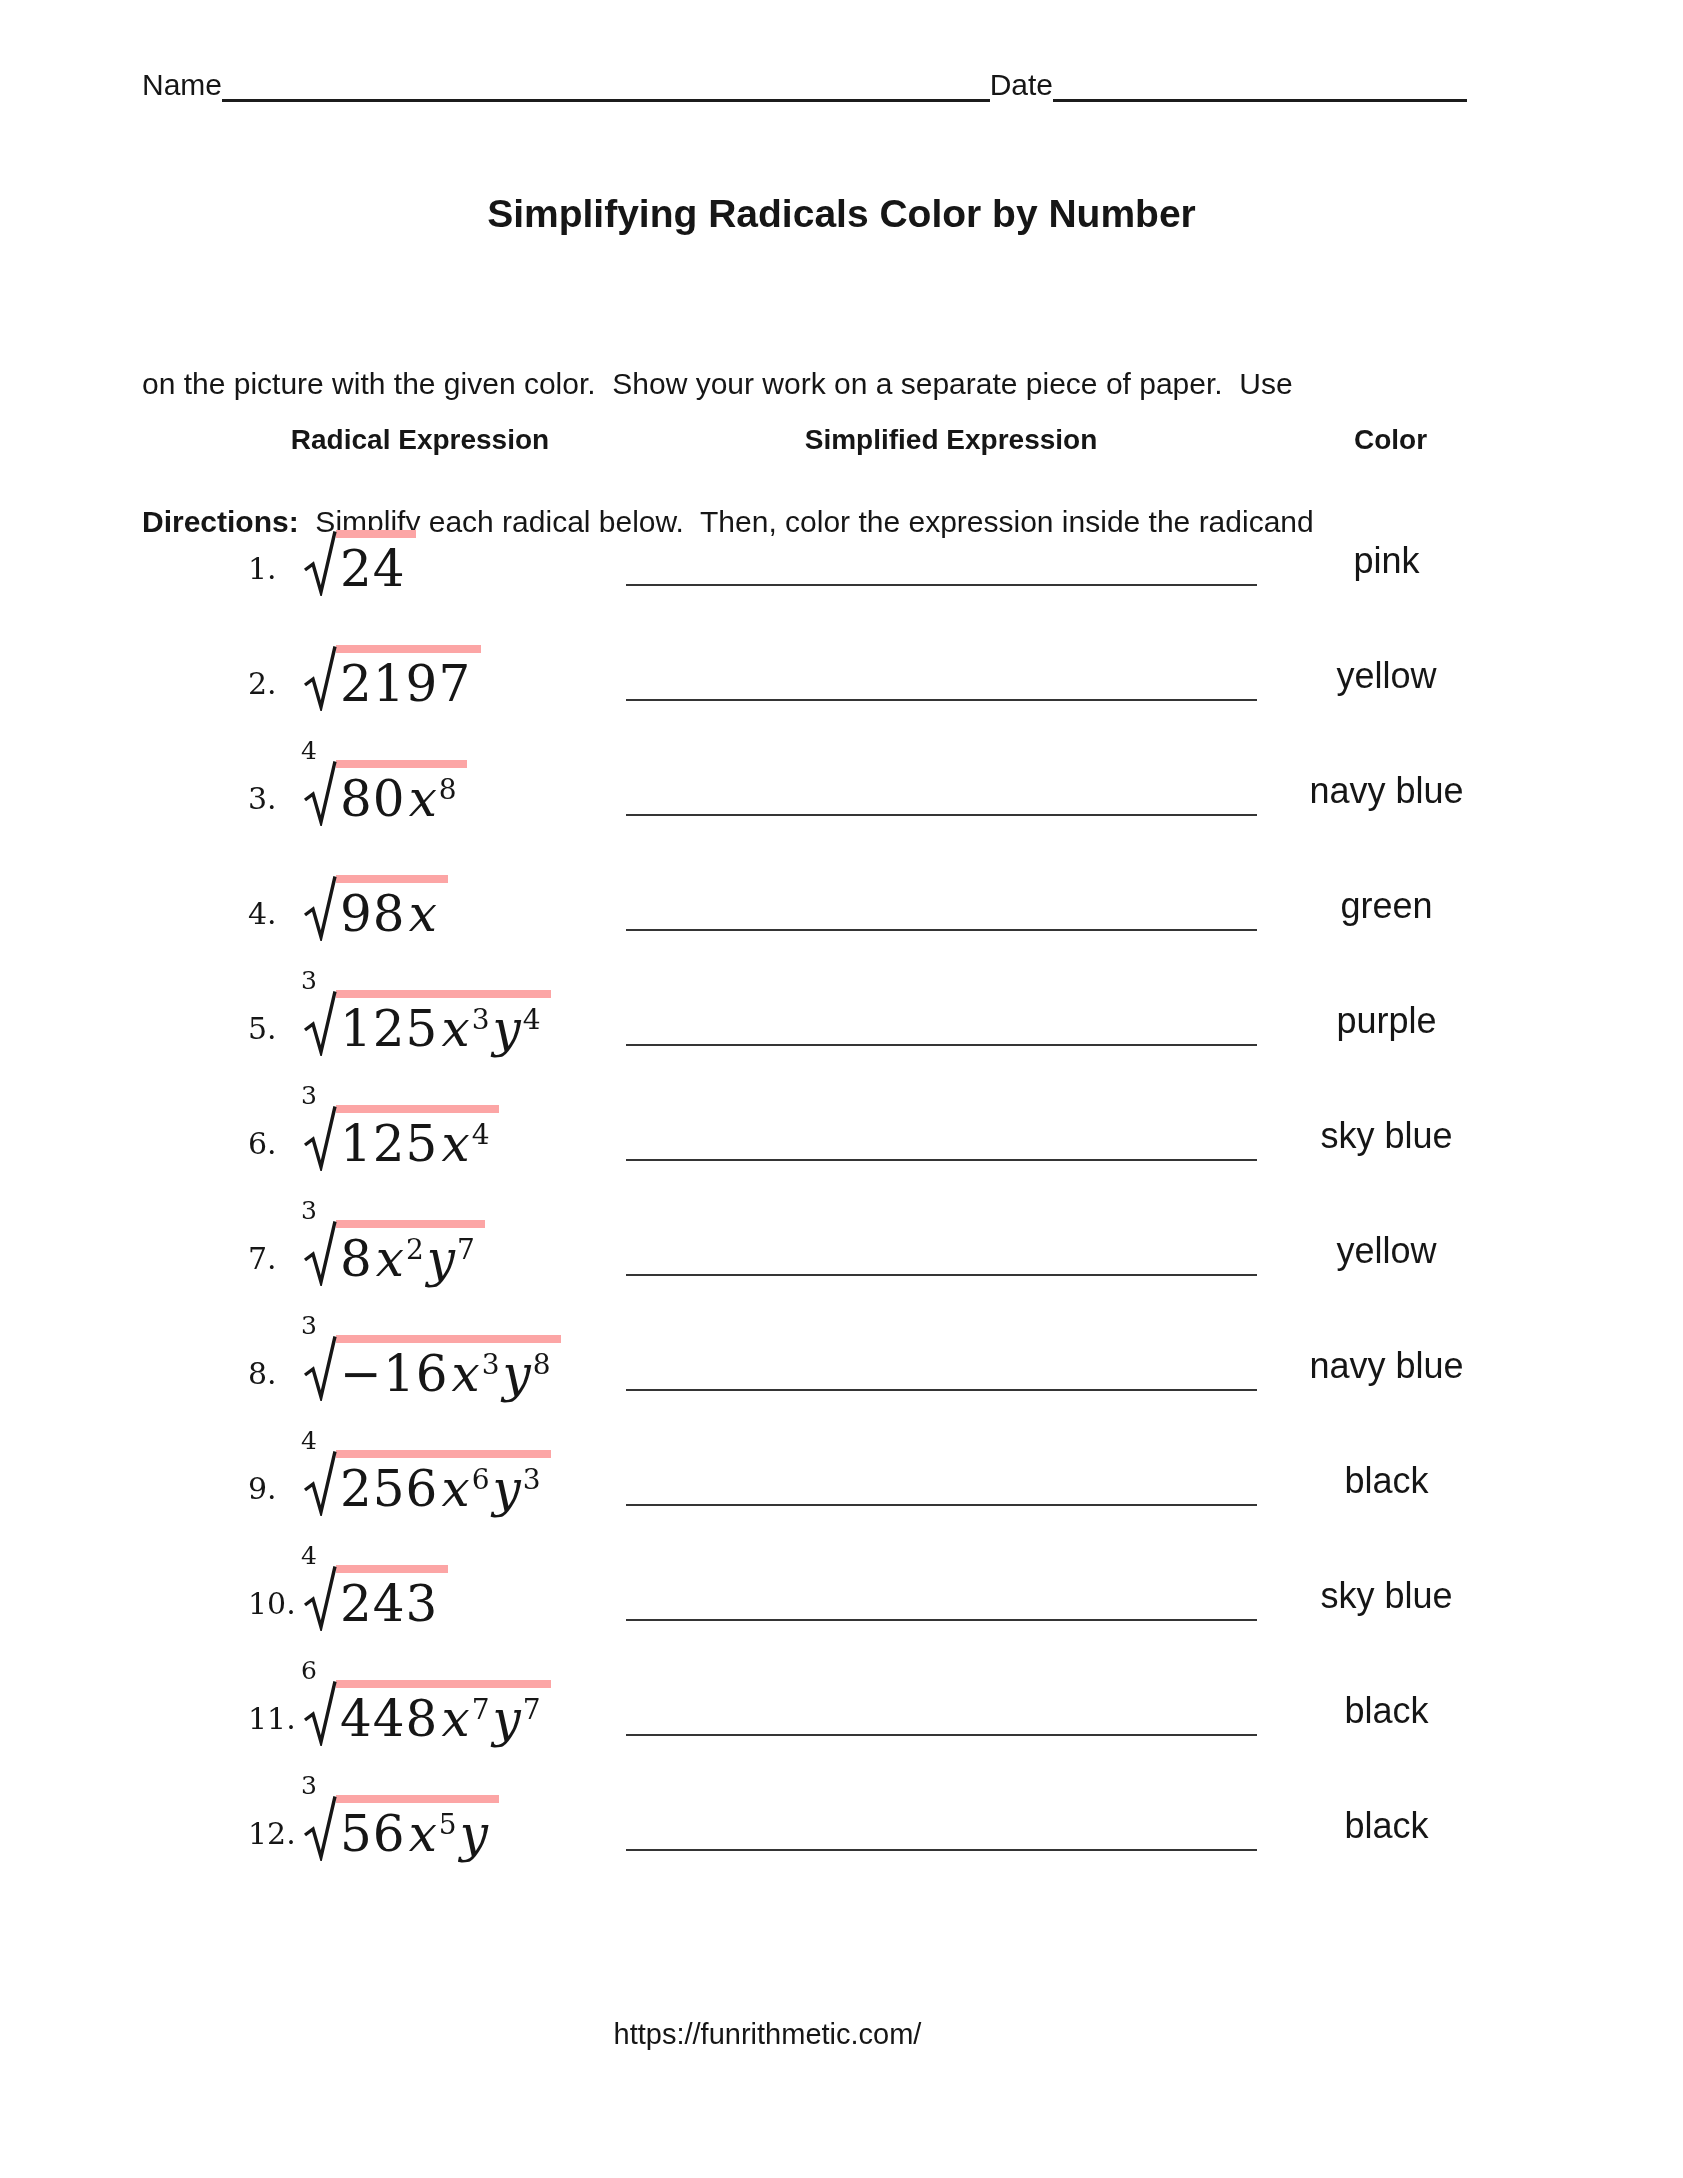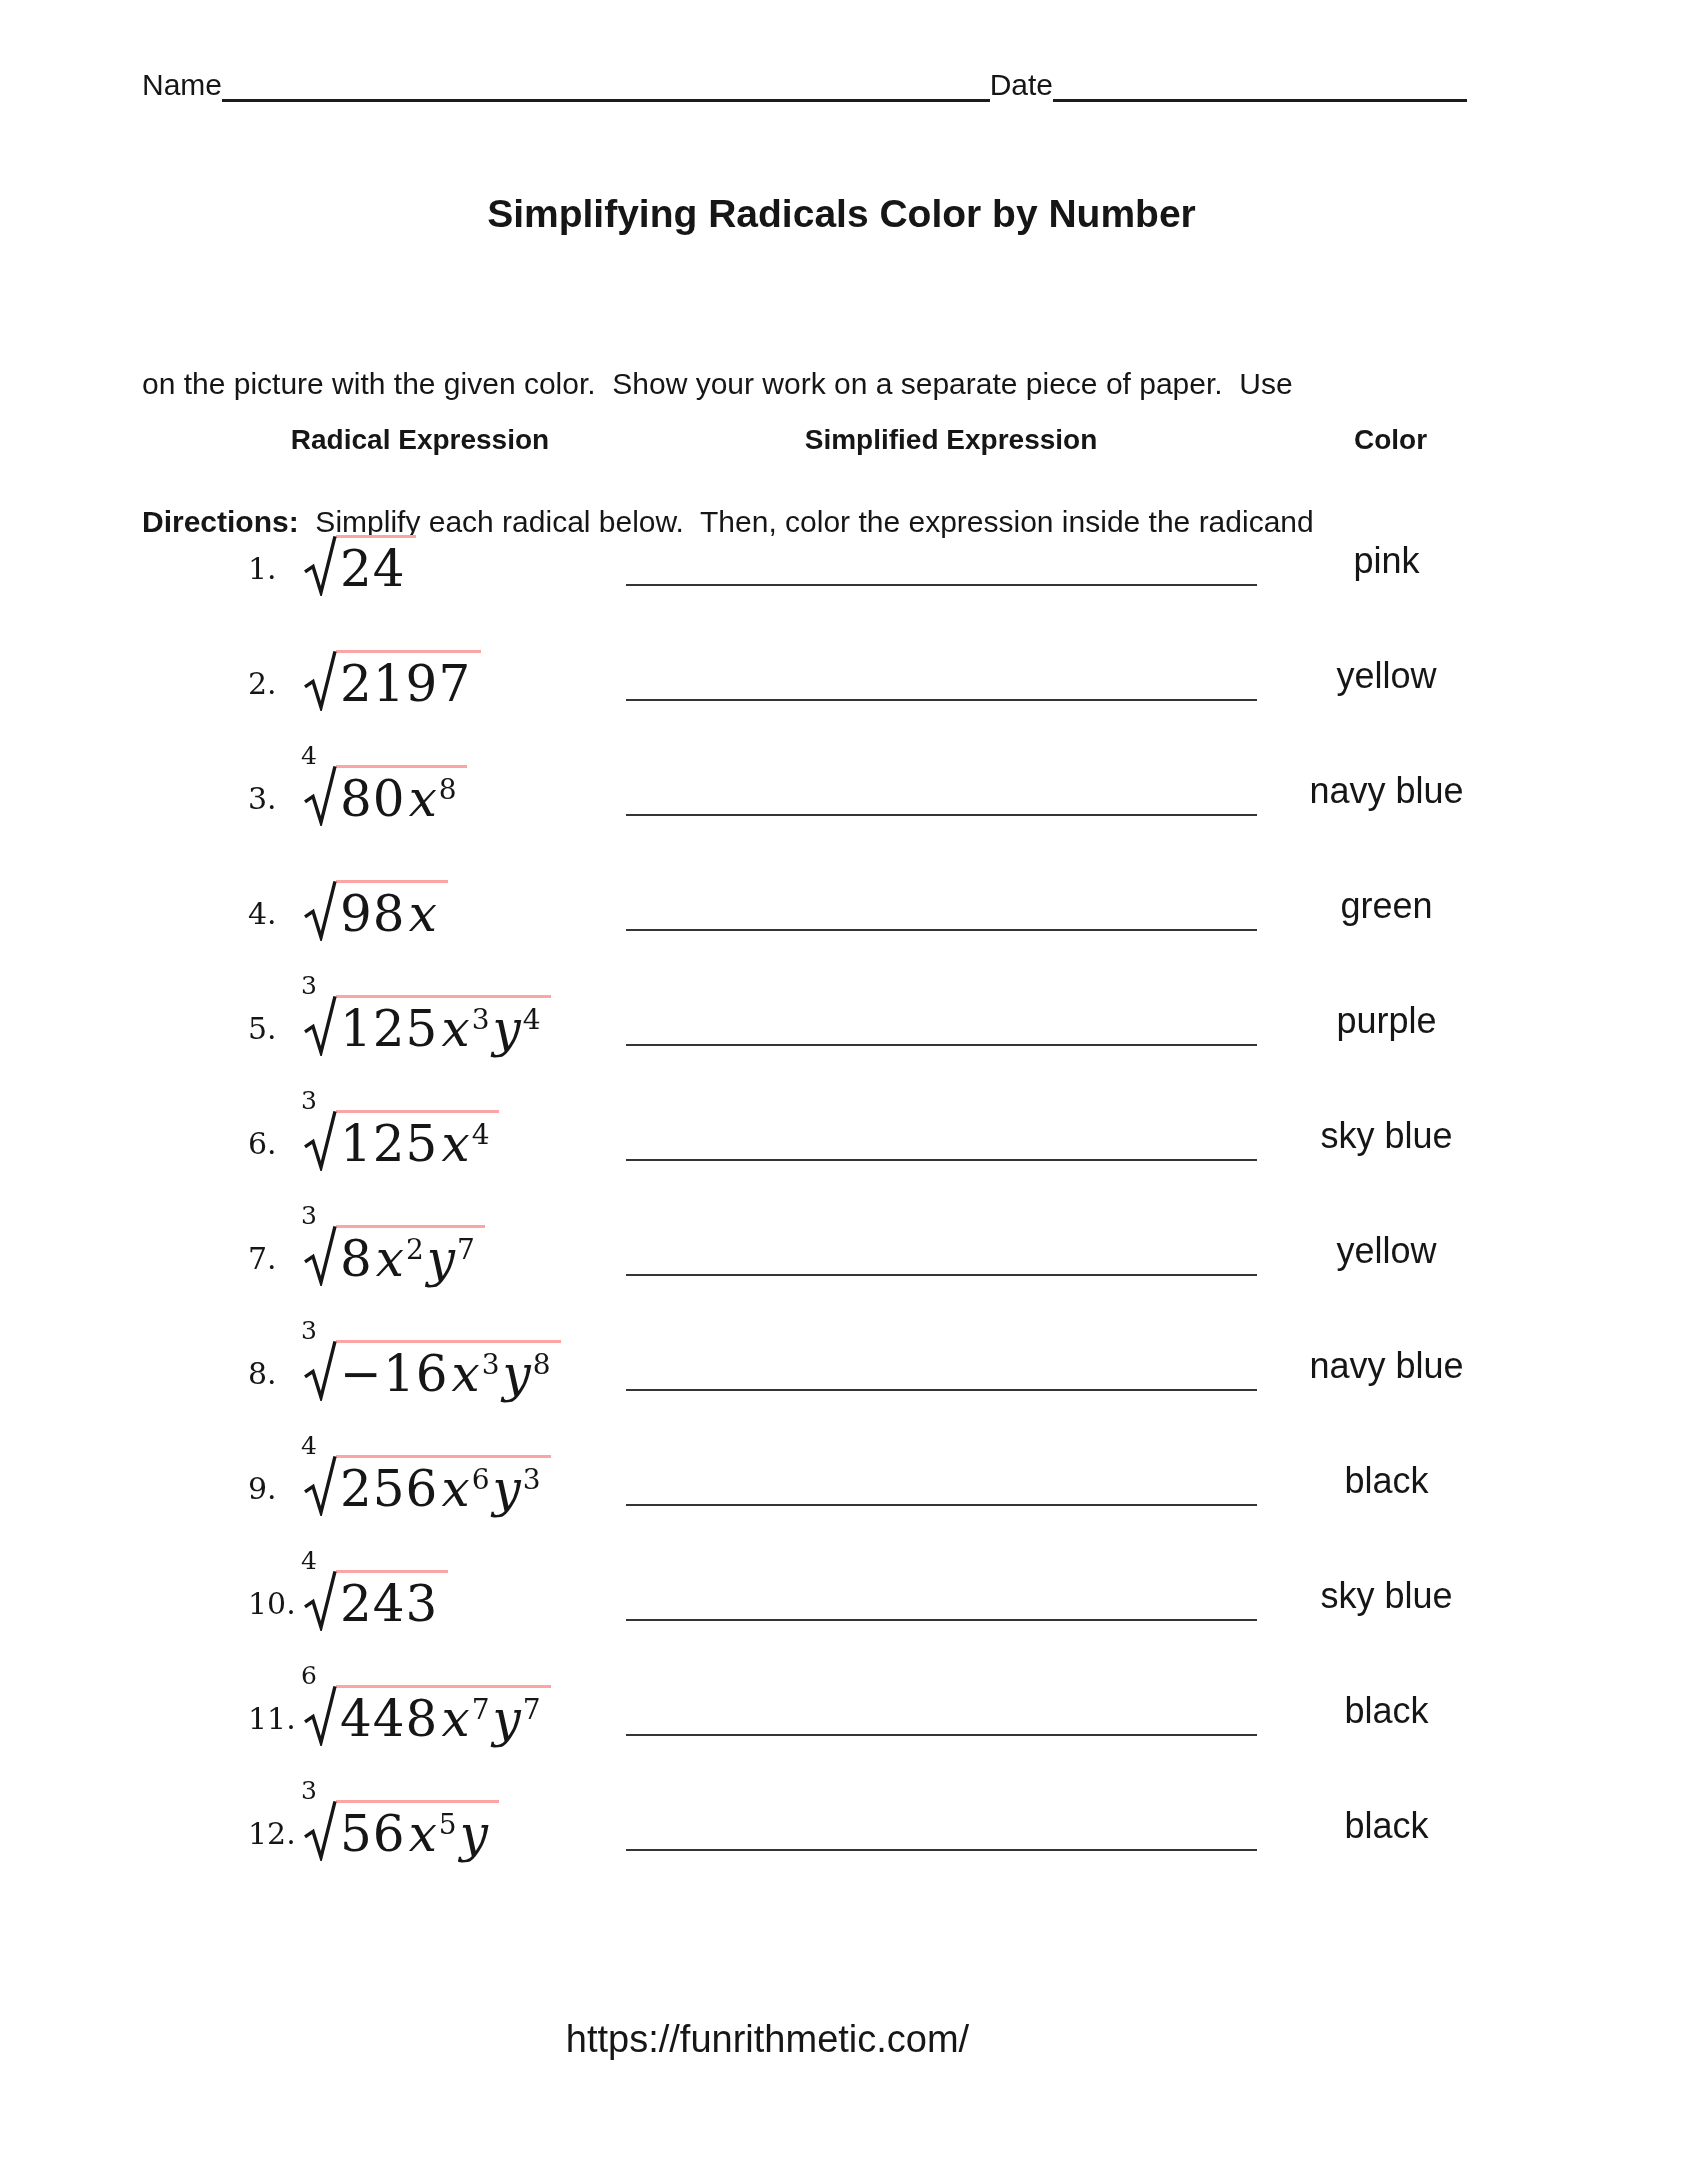--- a/index.html
+++ b/index.html
@@ -53,30 +53,30 @@
     text-align:center;font-size:36px;
   }
   
   .mrad{position:relative;display:inline-block;padding-left:34px;}
   .mrad-idx{
     position:absolute;left:-2px;top:-22px;
     font-size:25px;font-family:"DejaVu Serif",serif;
   }
   .mrad-svg{position:absolute;left:0;top:0;width:34px;height:100%;}
   .mrad-body{
-    display:inline-block;border-top:3px solid #fca5a5;
+    display:inline-block;border-top:8px solid #fca5a5;
     padding:6px 10px 2px 4px;margin-left:-1px;
   }
   .m-num{letter-spacing:1px;}
   .m-var{font-style:italic;padding:0 1px 0 3px;}
   .m-sup{font-size:0.56em;vertical-align:0.62em;line-height:0;margin-left:1px;}
   
   .footer{
     position:absolute;left:0;top:2018px;width:1535px;text-align:center;
-    font-size:38px;
+    font-size:29px;
   }
 </style>
 </head>
 <body>
 
 <div class="sheet">
 
   <div class="name-row">
     <span>Name</span>
       <span class="line-fill name-fill"></span>

